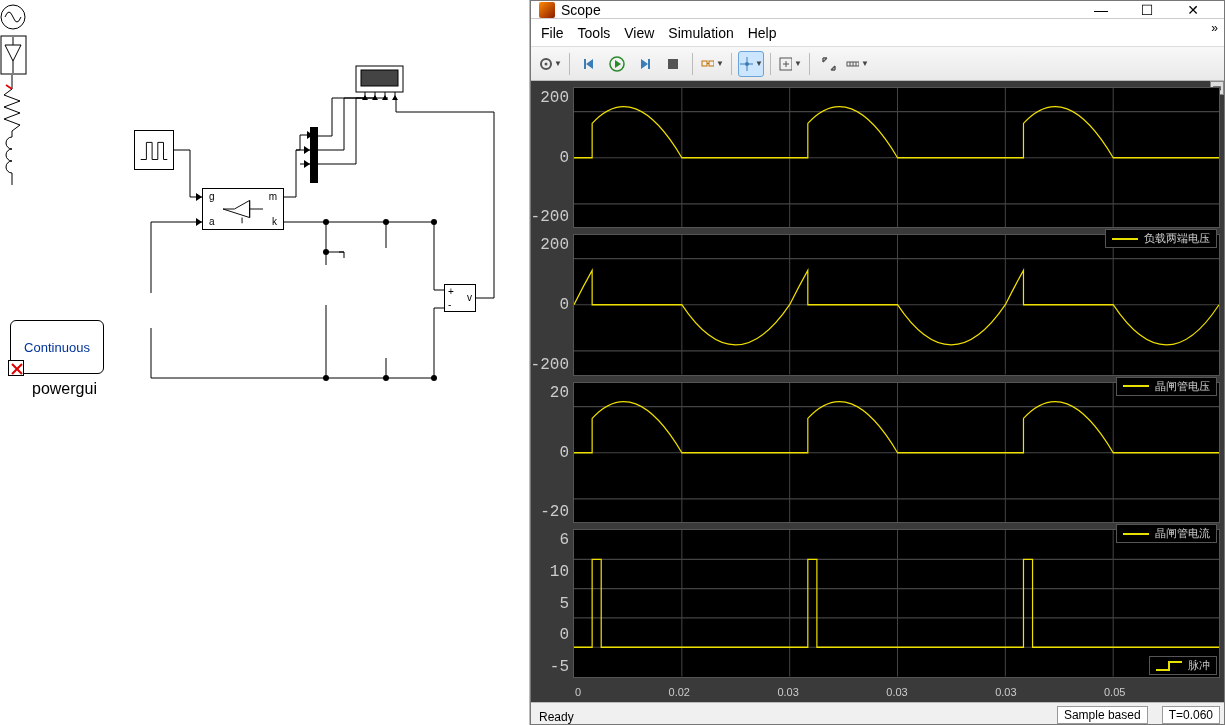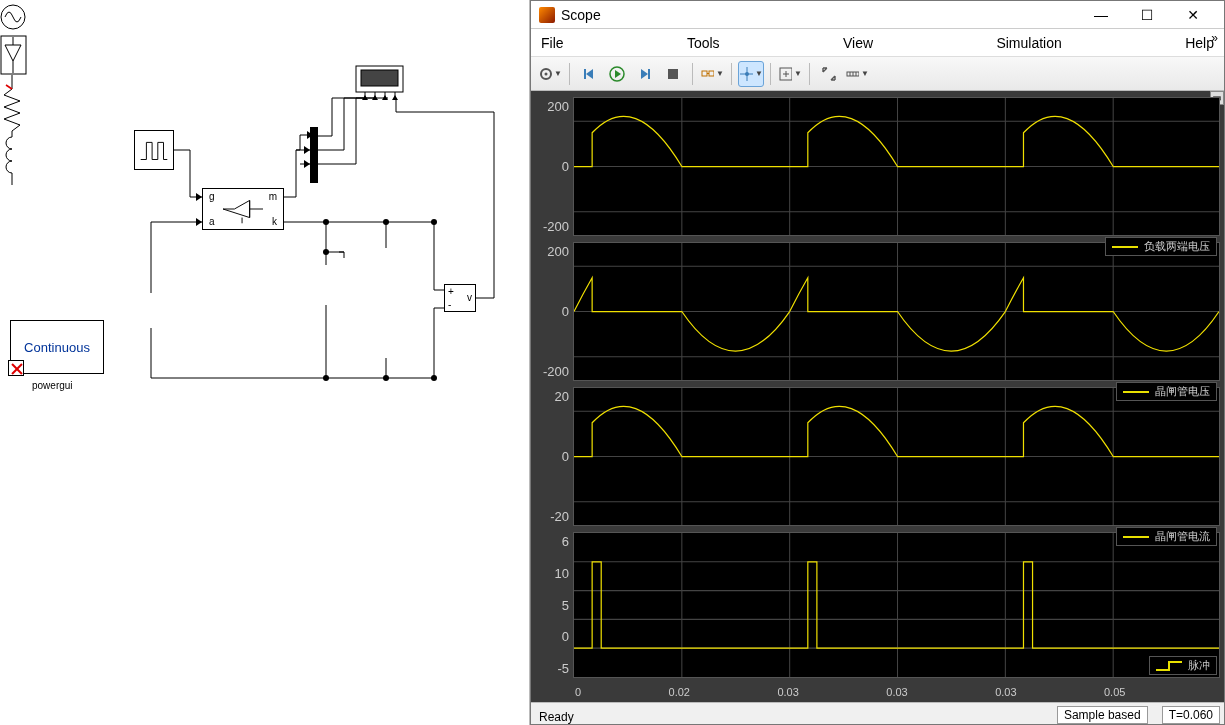--- a/index.html
+++ b/index.html
@@ -21,27 +21,28 @@
     position: relative;
     border-right: 1px solid #bbb;
   }
   .blk {
     position: absolute;
     border: 1px solid #000;
     background: #fff;
   }
   .lbl {
     position: absolute;
-    font-size: 10px;
+    font-size: 16px;
     color: #000;
   }
   .powergui {
     left: 10px; top: 320px; width: 94px; height: 54px;
     display:flex; align-items:center; justify-content:center;
     color:#003399;
+    border-radius:6px;
   }
   .badsub {
     position:absolute; left:8px; top:360px; width:16px; height:16px;
     border:1px solid #000; background:#fff;
   }
   .badsub::before, .badsub::after {
     content:""; position:absolute; background:#d00;
     width:2px; height:14px; left:7px; top:1px;
   }
   .badsub::before { transform:rotate(45deg); }
@@ -61,21 +62,21 @@
   .scopewin {
     width: 695px;
     height: 725px;
     background: #f0f0f0;
     border: 1px solid #777;
     display: flex;
     flex-direction: column;
     position: relative;
   }
   .titlebar {
-    height: 28px;
+    height: 18px;
     background: #fff;
     display: flex;
     align-items: center;
     padding: 0 8px;
     border-bottom: 1px solid #ccc;
   }
   .titlebar .appicon {
     width:16px; height:16px; margin-right:6px;
     background: linear-gradient(135deg,#ff8a00 0%, #8b1a00 100%);
     border-radius:2px;
@@ -86,21 +87,20 @@
   .menubar {
     height: 28px;
     background: #fff;
     display: flex;
     align-items: center;
     gap: 14px;
     padding: 0 10px;
     font-size: 14px;
     border-bottom: 1px solid #ddd;
     position:relative;
-    justify-content:space-between;
   }
   .menubar span { cursor:default; }
   .arrowmore { position:absolute; right:6px; top:2px; font-size:12px;}
   .toolbar {
     height: 34px;
     background: linear-gradient(#f8f8f8,#e9e9e9);
     display: flex;
     align-items: center;
     gap: 2px;
     padding: 0 6px;
@@ -114,21 +114,21 @@
     flex:1;
     background:#3a3a3a;
     padding:6px 4px 4px 4px;
     display:flex;
     flex-direction:column;
     gap:6px;
     position:relative;
   }
   .maxbtn { position:absolute; right:0; top:0; width:14px; height:14px; background:#ddd; border:1px solid #888; font-size:10px; line-height:12px; text-align:center;}
   .axwrap { flex:1; display:flex; position:relative; }
-  .ylabels { width:38px; display:flex; flex-direction:column; justify-content:space-between; align-items:flex-end; padding:2px 4px; color:#ccc; font-size:13px;}
+  .ylabels { width:38px; display:flex; flex-direction:column; justify-content:space-between; align-items:flex-end; padding:2px 4px; color:#ccc; font-size:16px;font-family:Liberation Mono, monospace;}
   .ax { flex:1; background:#000; border:1px solid #555; position:relative; }
   .ax svg { width:100%; height:100%; display:block; }
   .grid line { stroke:#444; stroke-width:1; }
   .trace { stroke:#f0e000; stroke-width:1.2; fill:none; }
   .legend {
     position:absolute; right:2px; bottom:-2px; transform:translateY(100%);
     background:#000; color:#ccc; border:1px solid #555;
     font-size:11px; padding:1px 6px; display:flex; align-items:center; gap:6px;
     z-index:2;
   }

